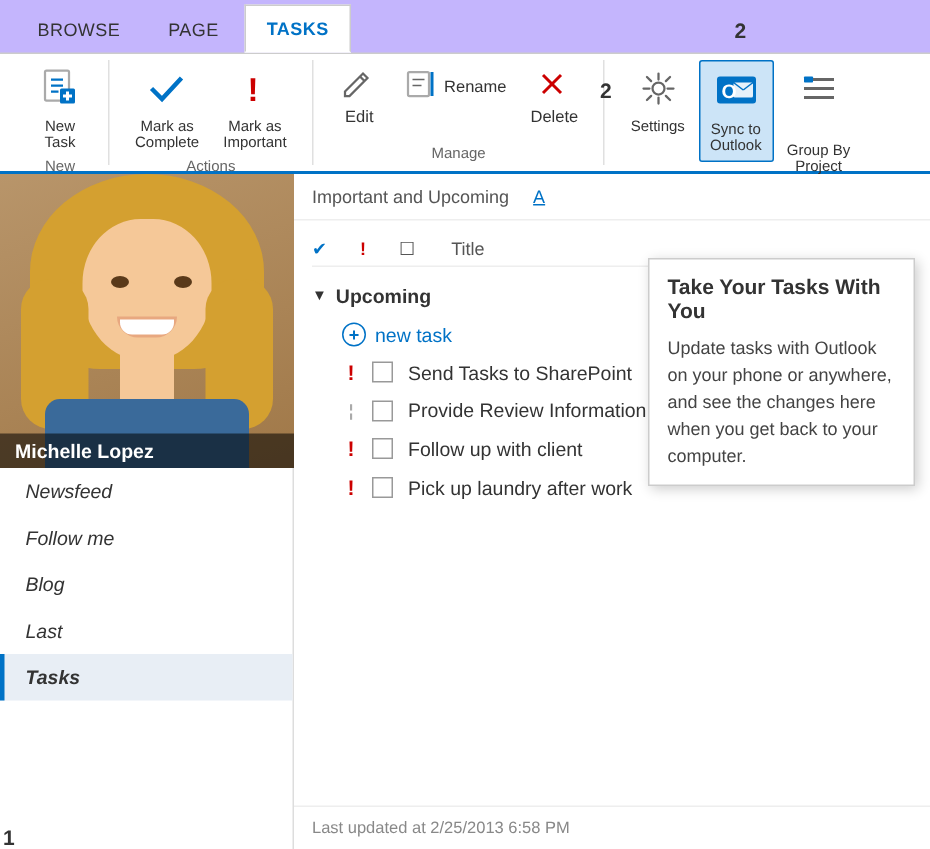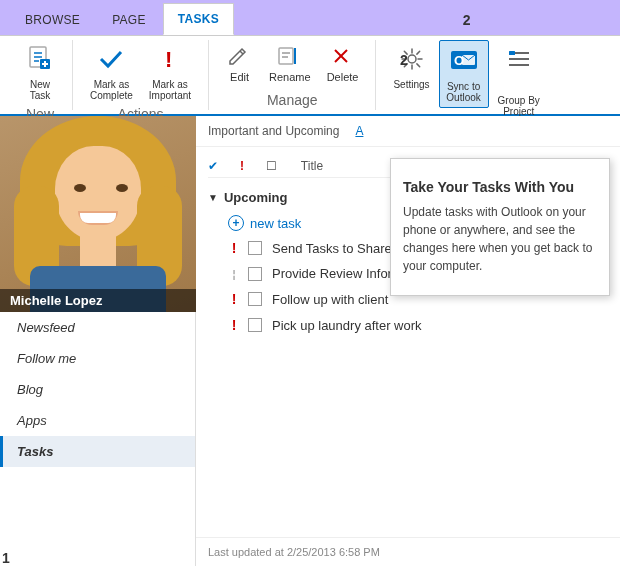--- a/index.html
+++ b/index.html
@@ -51,21 +51,21 @@
       padding: 0 10px;
     }
     .ribbon-group:last-child { border-right: none; }
     .ribbon-group-buttons {
       display: flex;
       align-items: flex-start;
       flex: 1;
       gap: 2px;
     }
     .ribbon-group-label {
-      font-size: 14px;
+      font-size: 10px;
       color: #666;
       text-align: right;
       margin-top: auto;
       padding-bottom: 2px;
     }
     .ribbon-btn {
       display: flex;
       flex-direction: column;
       align-items: center;
       justify-content: flex-start;
@@ -245,28 +245,28 @@
     .tasks-footer {
       padding: 8px 12px;
       font-size: 11px;
       color: #888;
       border-top: 1px solid #eee;
     }
 
     
     .tooltip-popup {
       position: absolute;
-      top: 42px;
+      top: 56px;
       right: 10px;
-      width: 220px;
+      width: 178px;
       background: #fff;
       border: 1px solid #ccc;
       box-shadow: 2px 2px 8px rgba(0,0,0,0.2);
       z-index: 100;
-      padding: 20px 12px;
+      padding: 10px 12px;
     }
     .tooltip-popup-title {
       font-size: 14px;
       font-weight: 600;
       color: #333;
       margin-bottom: 8px;
     }
     .tooltip-popup-body {
       font-size: 12px;
       color: #444;
@@ -330,21 +330,21 @@
     <div class="ribbon-group-buttons">
       <div class="ribbon-btn ribbon-btn-small" style="flex-direction:column; min-width:40px;">
         <div class="ribbon-btn-icon">
           <svg width="24" height="24" viewBox="0 0 24 24">
             <path d="M4 17L16 5l3 3L7 20H4z" fill="none" stroke="#666" stroke-width="1.5"></path>
             <line x1="14" y1="7" x2="17" y2="10" stroke="#666" stroke-width="1.5"></line>
           </svg>
         </div>
         <span>Edit</span>
       </div>
-      <div class="ribbon-btn ribbon-btn-small" style="flex-direction:column; min-width:44px;">
+      <div class="ribbon-btn ribbon-btn-small" style="flex-direction:row; min-width:44px;">
         <div class="ribbon-btn-icon">
           <svg width="24" height="24" viewBox="0 0 24 24">
             <rect x="3" y="4" width="14" height="16" rx="1" fill="#fff" stroke="#aaa" stroke-width="1.5"></rect>
             <line x1="6" y1="9" x2="14" y2="9" stroke="#666" stroke-width="1"></line>
             <line x1="6" y1="13" x2="12" y2="13" stroke="#666" stroke-width="1"></line>
             <line x1="19" y1="4" x2="19" y2="20" stroke="#0072c6" stroke-width="2"></line>
           </svg>
         </div>
         <span>Rename</span>
       </div>
@@ -427,21 +427,21 @@
         <div style="position:absolute;top:118px;left:80px;width:36px;height:40px;background:#f5c898;"></div>
 
         <div style="position:absolute;top:150px;left:30px;width:136px;height:50px;background:#3a6a9a;border-radius:10px 10px 0 0;"></div>
       </div>
       <div class="avatar-name-bar">Michelle Lopez</div>
     </div>
     <div class="sidebar-nav">
       <div class="sidebar-nav-item">Newsfeed</div>
       <div class="sidebar-nav-item">Follow me</div>
       <div class="sidebar-nav-item">Blog</div>
-      <div class="sidebar-nav-item">Apps</div>
+      <div class="sidebar-nav-item">Last</div>
       <div class="sidebar-nav-item active">Tasks</div>
     </div>
   </div>
 
   <div class="content-area">
     <div class="content-header">
       <span>Important and Upcoming</span>
       <span class="content-header-tab">A</span>
     </div>
 

